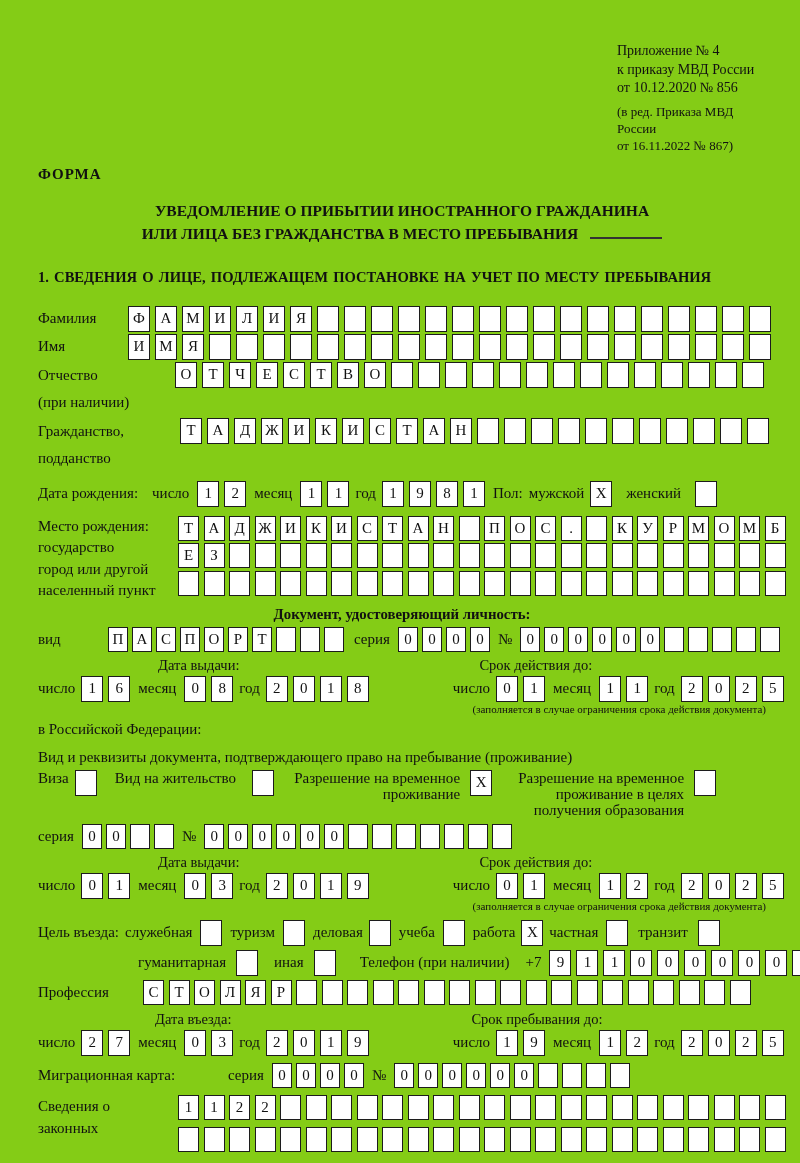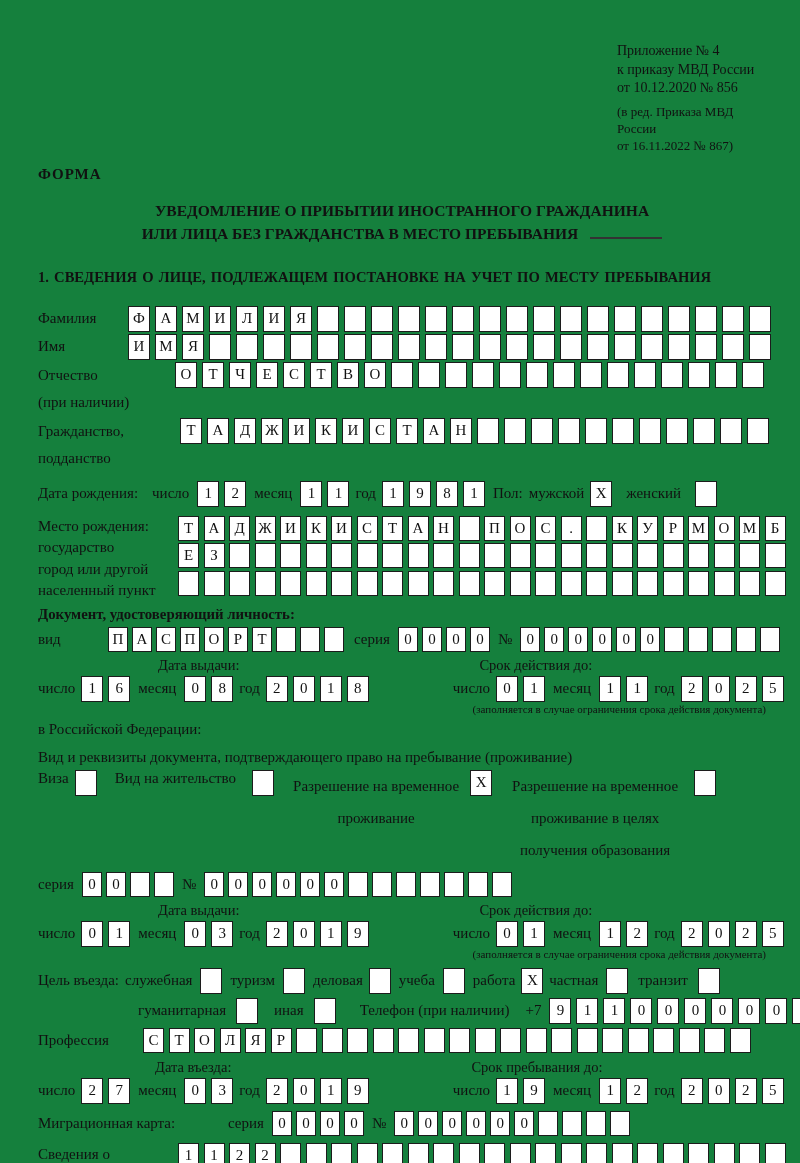--- a/index.html
+++ b/index.html
@@ -1,17 +1,17 @@
 <!DOCTYPE html>
 <html><head>
 <meta charset="utf-8">
 <style>
   html,body { margin:0; padding:0; background:#e8e8e8; }
   .page {
-    width:800px; height:1163px; margin:0 auto; background:#15803d; overflow:hidden;
+    width:800px; height:1163px; margin:0 auto; background:#84cc16; overflow:hidden;
     box-sizing:border-box; padding:42px 34px 0 38px;
     font-family:"Liberation Serif","DejaVu Serif",serif; color:#111; font-size:15px;
   }
   
   .appendix { margin-left:579px; font-size:14px; line-height:18.5px; }
   .amendment { margin-top:5px; font-size:13px; line-height:17px; }
   .forma { text-align:left; font-weight:bold; margin-top:12px; font-size:15px; letter-spacing:1px; }
   .title { text-align:center; font-weight:bold; font-size:15.5px; line-height:23px; margin-top:16px; }
   .blank { display:inline-block; width:72px; border-bottom:2px solid #333; height:14px; margin-left:12px; }
   .sect { margin-top:24px; font-weight:bold; font-size:14.6px; word-spacing:1.5px; }
@@ -32,24 +32,24 @@
     display:flex; align-items:center; justify-content:center;
     font-size:15px; line-height:1;
   }
   .cells.sm { gap:4.5px; } .cells.sm .cell { width:21px; height:25px; }
   .cells.xs { gap:4px; }   .cells.xs .cell { width:20px; height:25px; }
   .stack { display:flex; flex-direction:column; }
   .stack .cells { margin-bottom:2.5px; }
   .stack.wide .cells { margin-bottom:7px; }
   .lblcol { flex:0 0 auto; line-height:21.5px; }
   .lblcol.rep { line-height:22px; }
-  .dochead { text-align:left; font-weight:bold; font-size:14.8px; margin-top:4px; }
+  .dochead { text-align:center; font-weight:bold; font-size:14.8px; margin-top:4px; }
   .dtitles { display:flex; font-size:14.5px; margin-top:5px; }
   .note { font-size:11px; text-align:right; margin-top:1px; }
-  .optml { text-align:center; line-height:32px; flex:0 0 auto; }
+  .optml { text-align:right; line-height:16px; flex:0 0 auto; }
 </style>
 </head>
 <body>
 
 <div class="page">
 
   <div class="appendix">
     <div>Приложение № 4</div>
     <div>к приказу МВД России</div>
     <div>от 10.12.2020 № 856</div>

